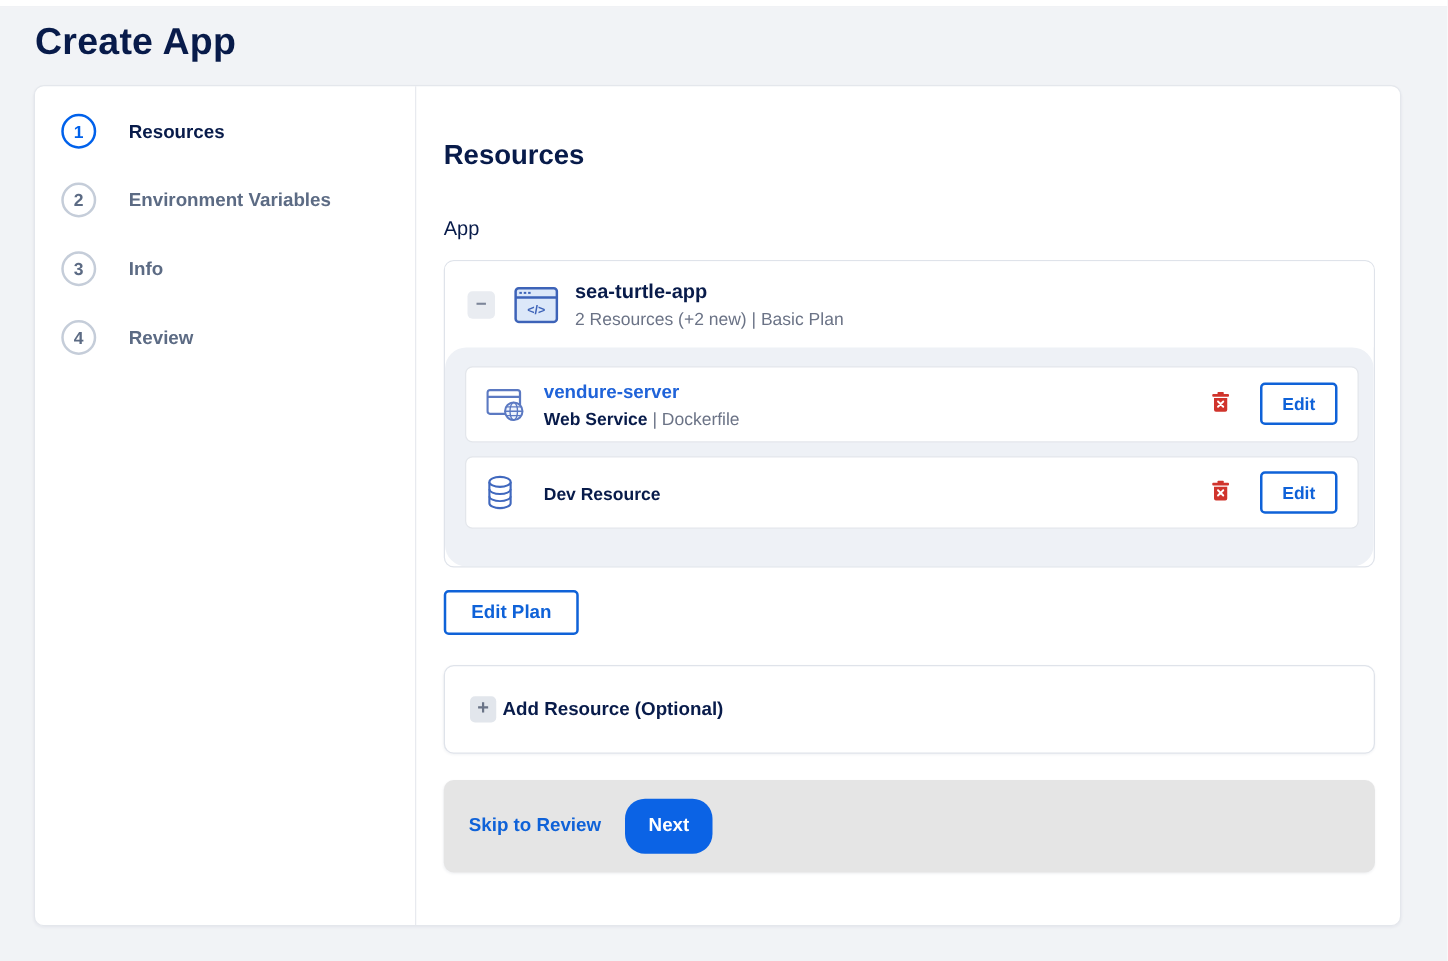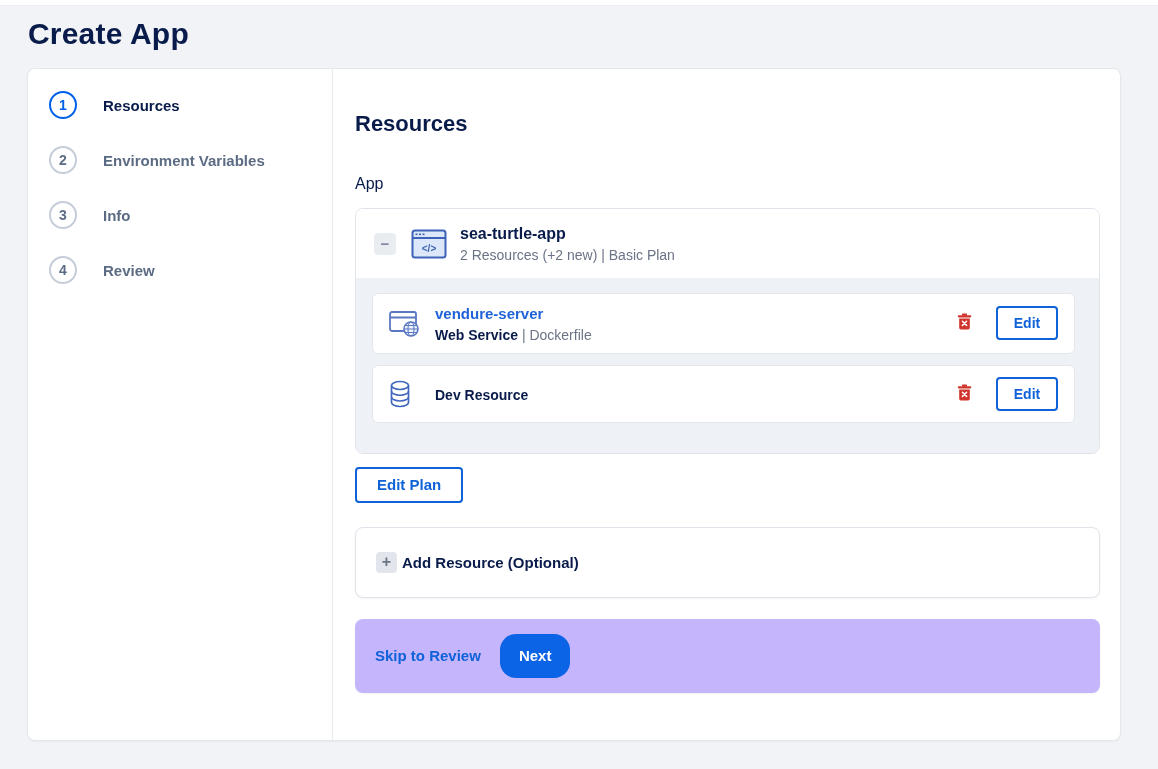--- a/index.html
+++ b/index.html
@@ -47,63 +47,63 @@
   .collapse-btn {
     width:22px; height:22px; border-radius:4px; border:none;
     background:#e9ecf1; color:#7d8699; font-size:15px; font-weight:700;
     display:flex; align-items:center; justify-content:center;
     cursor:pointer; flex:none; line-height:1;
   }
   .app-icon { margin:0 13px 0 15px; flex:none; display:flex; }
   .app-name { font-size:16px; font-weight:700; color:#081b4a; line-height:1.25; }
   .app-summary { font-size:14px; color:#6b7386; margin-top:3px; }
 
-  .app-card-body { background:#eef1f6; padding:15px 24px 30px 16px; }
+  .app-card-body { background:#eef1f6; padding:15px 12px 30px 16px;border-radius:17px; }
   .resource-row {
     background:#fff; border:1px solid #e3e6eb; border-radius:6px;
     display:flex; align-items:center; padding:10px 16px;
     margin-bottom:11px; min-height:58px;
   }
   .resource-row:last-child { margin-bottom:0; }
   .res-icon { width:32px; flex:none; margin-right:14px; display:flex; align-items:center; }
   .res-text { flex:1; }
   .res-name { font-size:15px; font-weight:600; color:#1f63d9; cursor:pointer; line-height:1.3; }
   .res-meta { font-size:14px; margin-top:3px; }
   .res-type { font-weight:700; color:#081b4a; }
   .res-detail { color:#6b7386; font-weight:400; }
   .trash-btn { background:none; border:none; cursor:pointer; margin-right:22px; display:flex; padding:2px; }
   .edit-btn {
     background:#fff; border:2px solid #0f62d8; color:#0f62d8;
     font-size:14px; font-weight:700; font-family:inherit;
     border-radius:4px; width:62px; height:34px; cursor:pointer;
   }
 
   .edit-plan-btn {
-    margin-top:13px;
+    margin-top:18px;
     background:#fff; border:2px solid #0f62d8; color:#0f62d8;
     font-size:15px; font-weight:700; font-family:inherit;
     border-radius:4px; height:36px; padding:0 20px; cursor:pointer;
   }
 
   .add-resource-card {
     margin-top:24px;
     border:1px solid #dfe3ea; border-radius:8px; background:#fff;
     box-shadow:0 1px 2px rgba(14,30,70,.05);
     display:flex; align-items:center; padding:24px 20px; cursor:pointer;
   }
   .plus-icon {
     width:21px; height:21px; border-radius:4px; background:#e2e6ec;
     color:#6a7487; font-size:16px; font-weight:700;
     display:flex; align-items:center; justify-content:center; line-height:1; flex:none;
   }
   .add-resource-label { margin-left:5px; font-size:15px; font-weight:700; color:#081b4a; }
 
   .footer-bar {
     margin-top:21px;
-    background:#c4b5fd; border-radius:8px;
+    background:#e5e5e5; border-radius:8px;
     box-shadow:0 1px 2px rgba(14,30,70,.06);
     height:74px; display:flex; align-items:center; padding:0 16px;
   }
   .skip-link { font-size:15px; font-weight:700; color:#0f62d8; cursor:pointer; padding:0 4px; }
   .next-btn {
     margin-left:15px;
     background:#0b63e5; color:#fff; border:none; border-radius:16px;
     font-size:15px; font-weight:700; font-family:Liberation Sans, sans-serif;
     height:44px; padding:0 19px; cursor:pointer;
   }

